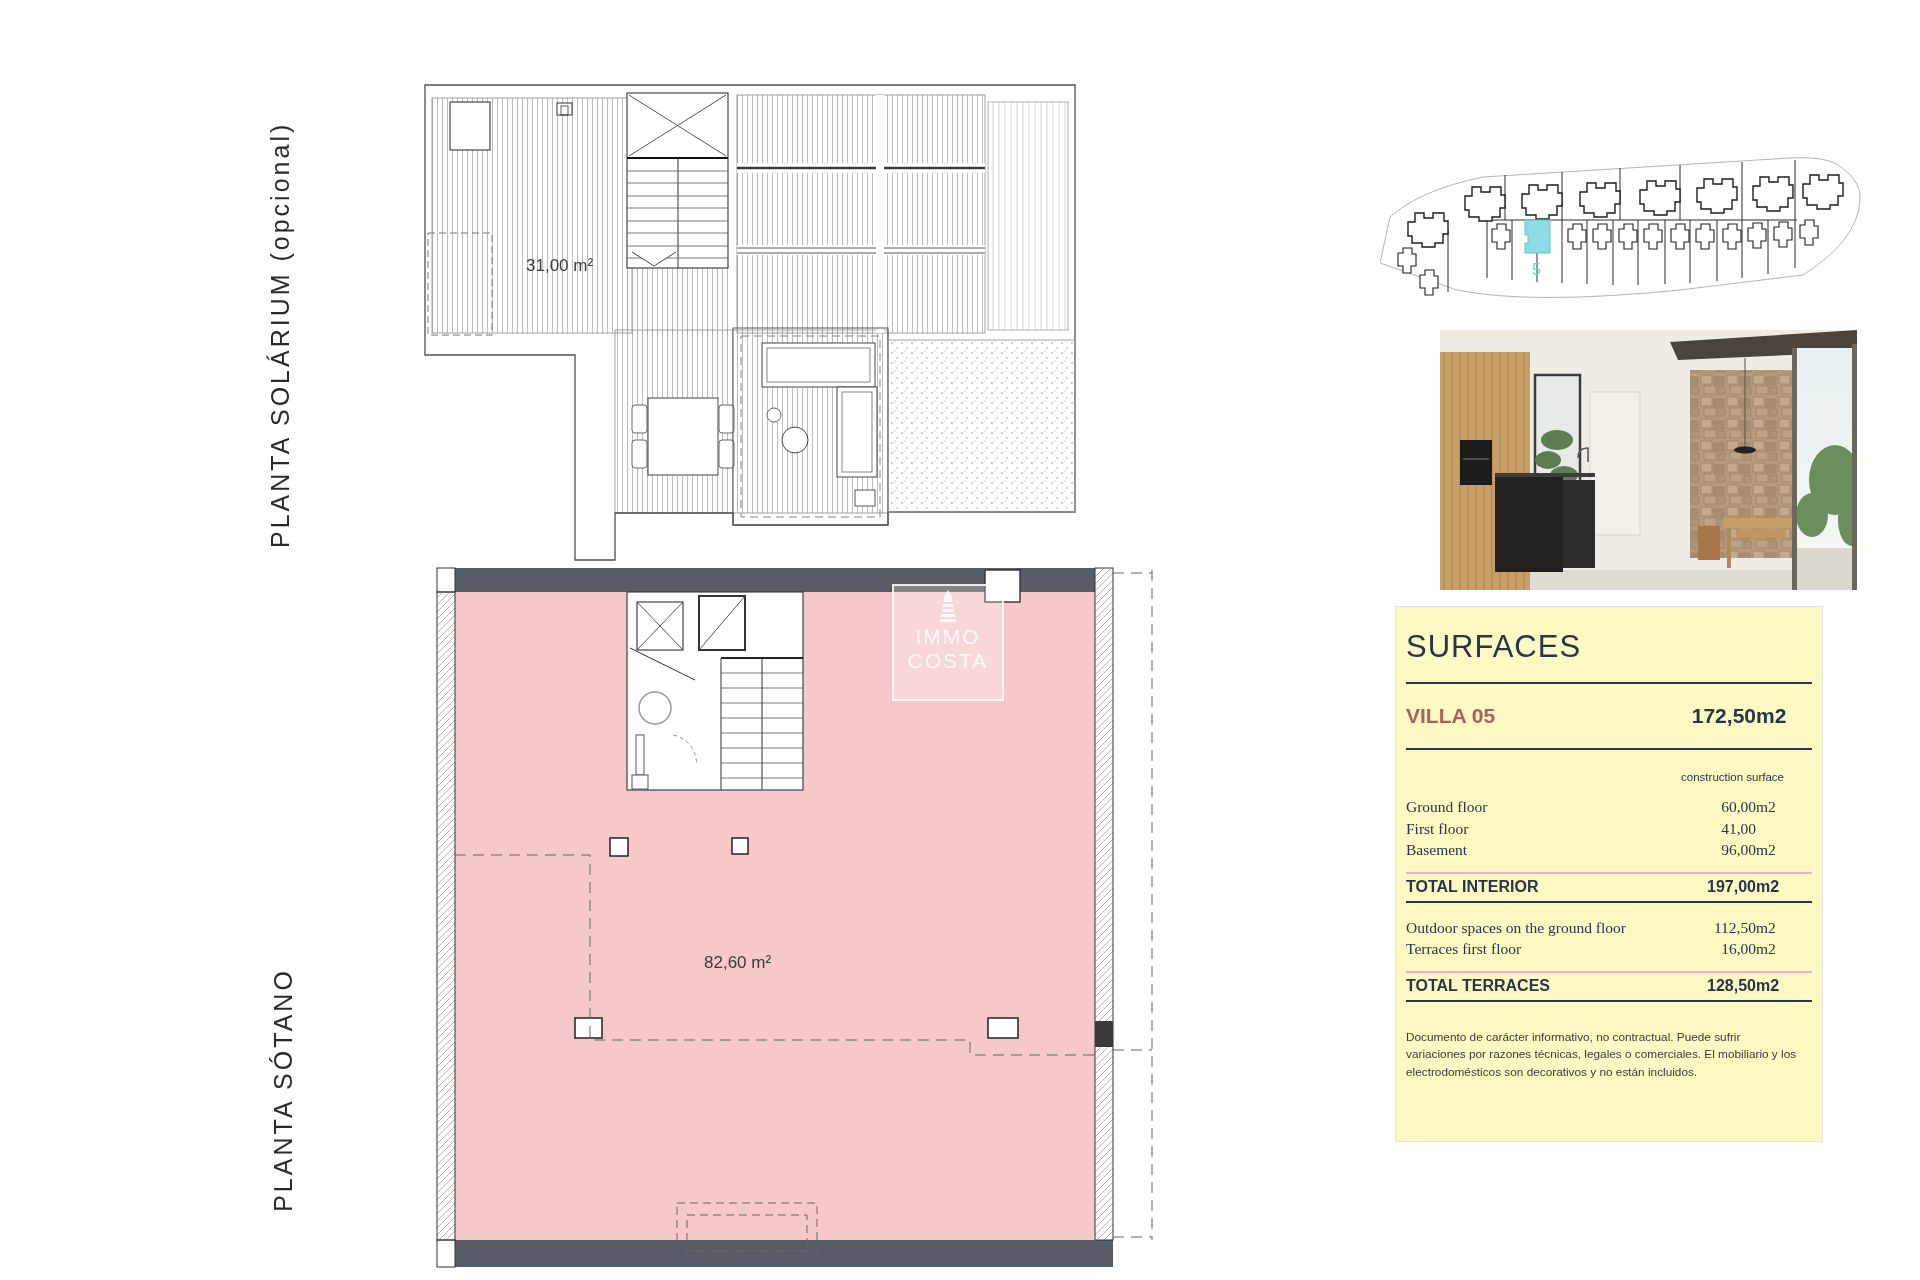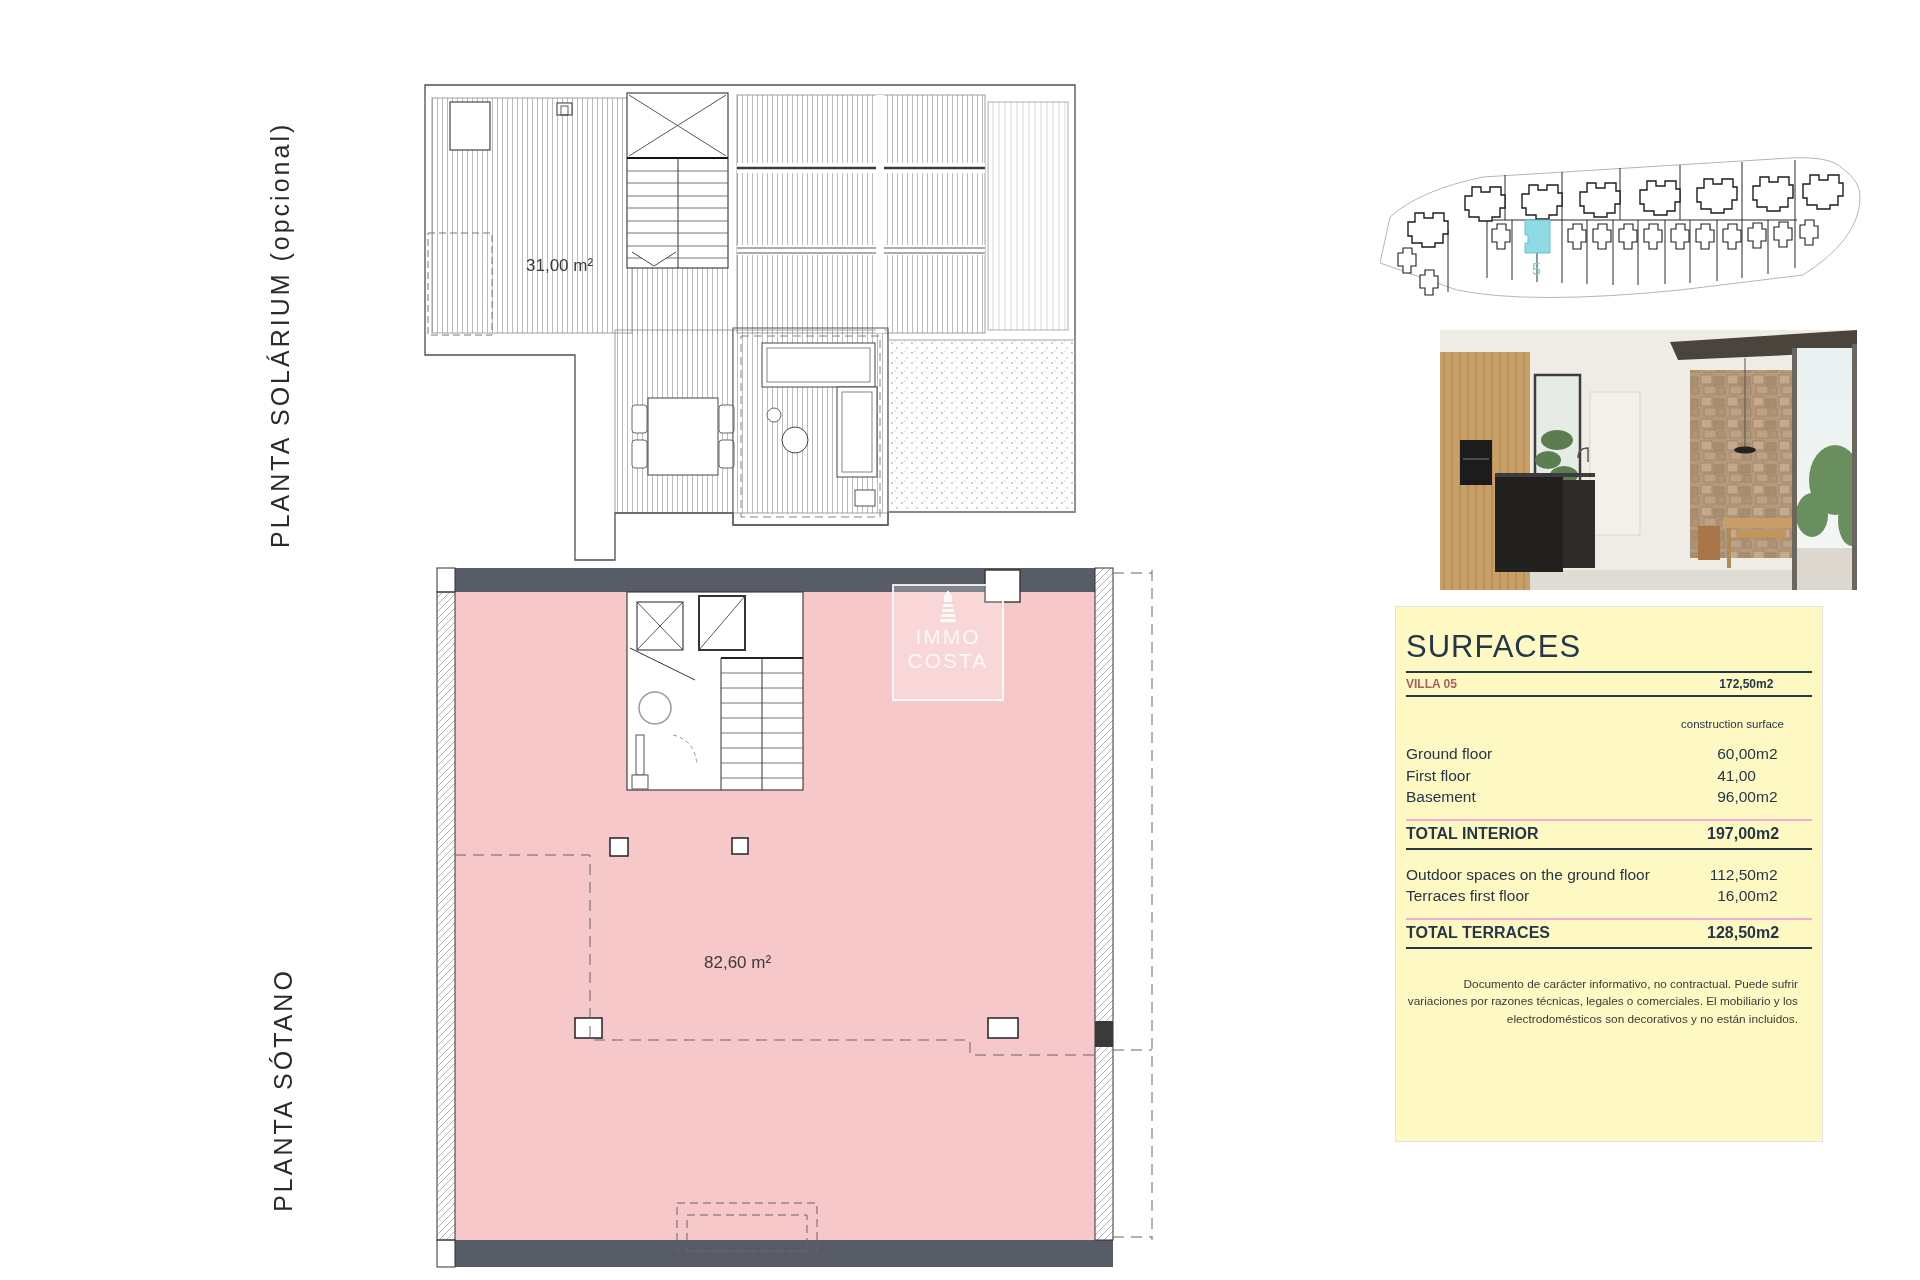--- a/index.html
+++ b/index.html
@@ -17,35 +17,35 @@
   .plan-svg{position:absolute;}
   
   .panel{
     position:absolute;left:1395px;top:606px;width:428px;height:536px;
     border:1px solid #e3e3e3;background:#fef9c3;color:#24364a;
     padding:0 10px;box-sizing:border-box;
   }
   .panel-title{margin-top:22px;font-size:31px;letter-spacing:1px;color:#24364a;}
   .grid3{display:grid;grid-template-columns:1fr 80px 56px;}
   .villa-row{
-    margin-top:6px;border-top:2px solid #24364a;border-bottom:2px solid #24364a;
-    padding:4px 0;font-weight:bold;font-size:12px;
+    margin-top:17px;border-top:2px solid #24364a;border-bottom:2px solid #24364a;
+    padding:20px 0;font-weight:bold;font-size:21px;
   }
   .villa-name{color:#ac5f5f;}
   .val{text-align:right;}
   .unit{text-align:left;}
   .col-note{margin-top:21px;font-size:11.5px;text-align:right;padding-right:28px;color:#24364a;}
-  .rows{margin-top:13px;}
+  .rows{margin-top:13px;font-family:Liberation Serif, serif;}
   .srow{font-size:15.5px;line-height:21.5px;}
   .total{
     margin-top:11px;border-top:2px solid #f9a8d4;border-bottom:2px solid #24364a;
     padding:4px 0 5px;font-weight:bold;font-size:16px;
   }
   .after-total{margin-top:14px;}
-  .disc{margin:27px 0 0;font-size:11.8px;line-height:1.52;color:#3a3a3a;width:392px;text-align:right;}
+  .disc{margin:27px 0 0;font-size:11.8px;line-height:1.52;color:#3a3a3a;width:392px;}
   .disc.en{margin-top:14px;}
 </style>
 </head>
 <body>
 
 <div id="label-solarium" class="vlabel">PLANTA SOLÁRIUM (opcional)</div>
 <div id="label-sotano" class="vlabel">PLANTA SÓTANO</div>
 
 <svg class="plan-svg" style="left:390px;top:70px" width="710" height="505" viewBox="0 0 710 505">
   <defs>

